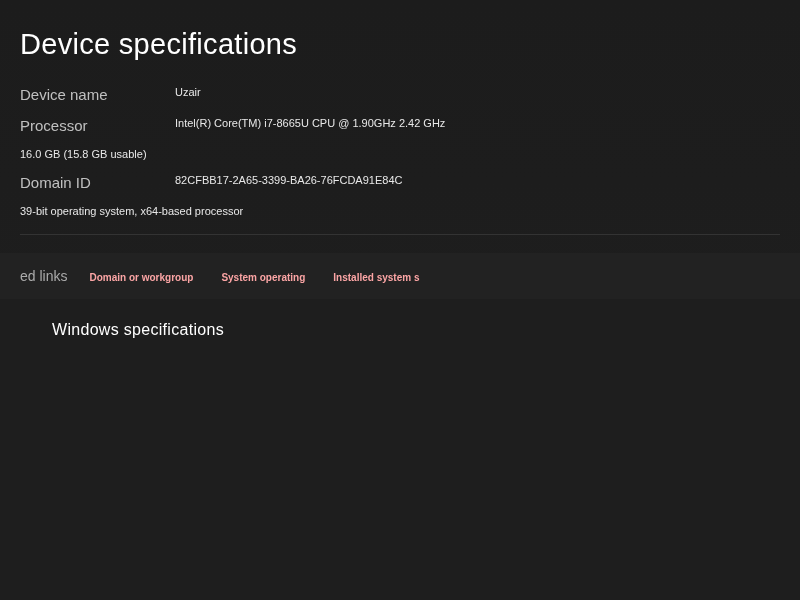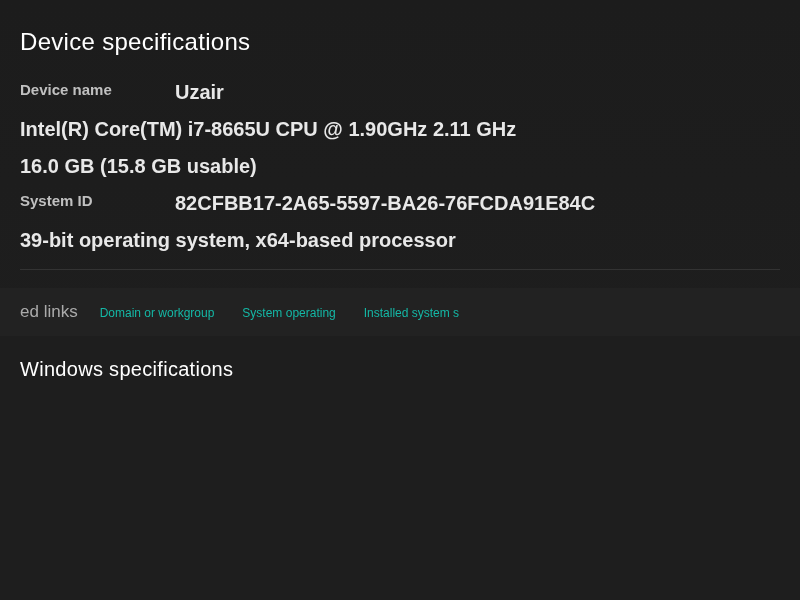--- a/index.html
+++ b/index.html
@@ -19,21 +19,21 @@
 
     .page-wrapper {
       width: 800px;
       height: 600px;
       background: linear-gradient(180deg, #1c1c1c 0%, #1e1e1e 60%, #252525 100%);
       display: flex;
       flex-direction: column;
     }
 
     .section-title {
-      font-size: 24px;
+      font-size: 29px;
       font-weight: 300;
       color: #ffffff;
       padding: 28px 20px 18px 20px;
       letter-spacing: 0.3px;
     }
 
     .specs-table {
       padding: 0 20px;
       display: flex;
       flex-direction: column;
@@ -45,65 +45,67 @@
       align-items: flex-start;
       padding: 7px 0;
       gap: 0;
     }
 
     .spec-label {
       font-size: 15px;
       color: #c0c0c0;
       min-width: 155px;
       flex-shrink: 0;
-      font-weight: 700;
+      font-weight: 400;
     }
 
     .spec-value {
-      font-size: 20px;
+      font-size: 11px;
       color: #e8e8e8;
-      font-weight: 700;
+      font-weight: 400;
       flex: 1;
     }
 
     .divider-line {
       height: 1px;
       background: #333;
       margin: 10px 20px;
     }
 
     .related-links-bar {
       display: flex;
       align-items: center;
       padding: 14px 20px;
       gap: 0;
       background-color: #222222;
       margin-top: 8px;
     }
 
     .related-links-label {
-      font-size: 17px;
+      font-size: 14px;
       color: #aaaaaa;
       margin-right: 22px;
     }
 
     .link-item {
-      font-size: 12px;
-      color: #14b8a6;
+      font-size: 10px;
+      color: #fca5a5;
       margin-right: 28px;
       cursor: pointer;
       text-decoration: none;
+      font-weight: bold;
     }
 
     .bottom-section-title {
-      font-size: 20px;
+      font-size: 16px;
       font-weight: 300;
       color: #ffffff;
       padding: 22px 20px 10px 20px;
       letter-spacing: 0.3px;
+      margin-left: 32px;
     }
 
     .bottom-spacer {
       flex: 1;
       background: #1e1e1e;
     }
   </style>
 </head>
 <body>
 
@@ -111,28 +113,29 @@
 
   <div class="section-title">Device specifications</div>
 
   <div class="specs-table">
 
   <div class="spec-row">
         <span class="spec-label">Device name</span>
         <span class="spec-value">Uzair</span>
       </div>
       <div class="spec-row">
-        <span class="spec-value">Intel(R) Core(TM) i7-8665U CPU @ 1.90GHz   2.11 GHz</span>
+        <span class="spec-label">Processor</span>
+        <span class="spec-value">Intel(R) Core(TM) i7-8665U CPU @ 1.90GHz   2.42 GHz</span>
       </div>
       <div class="spec-row">
         <span class="spec-value">16.0 GB (15.8 GB usable)</span>
       </div>
       <div class="spec-row">
-        <span class="spec-label">System ID</span>
-        <span class="spec-value">82CFBB17-2A65-5597-BA26-76FCDA91E84C</span>
+        <span class="spec-label">Domain ID</span>
+        <span class="spec-value">82CFBB17-2A65-3399-BA26-76FCDA91E84C</span>
       </div>
       <div class="spec-row">
         <span class="spec-value">39-bit operating system, x64-based processor</span>
       </div>
     </div>
 
   <div class="divider-line"></div>
 
   <div class="related-links-bar">
     <span class="related-links-label">ed links</span>

